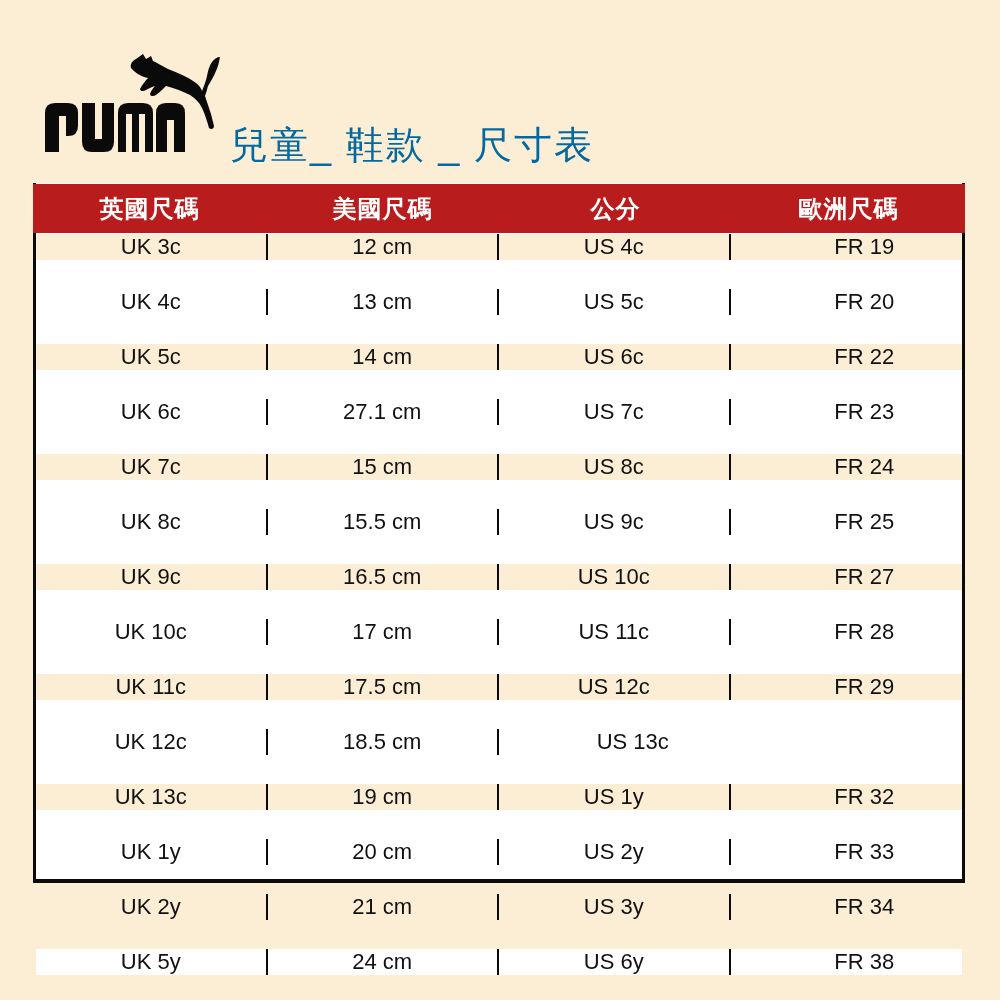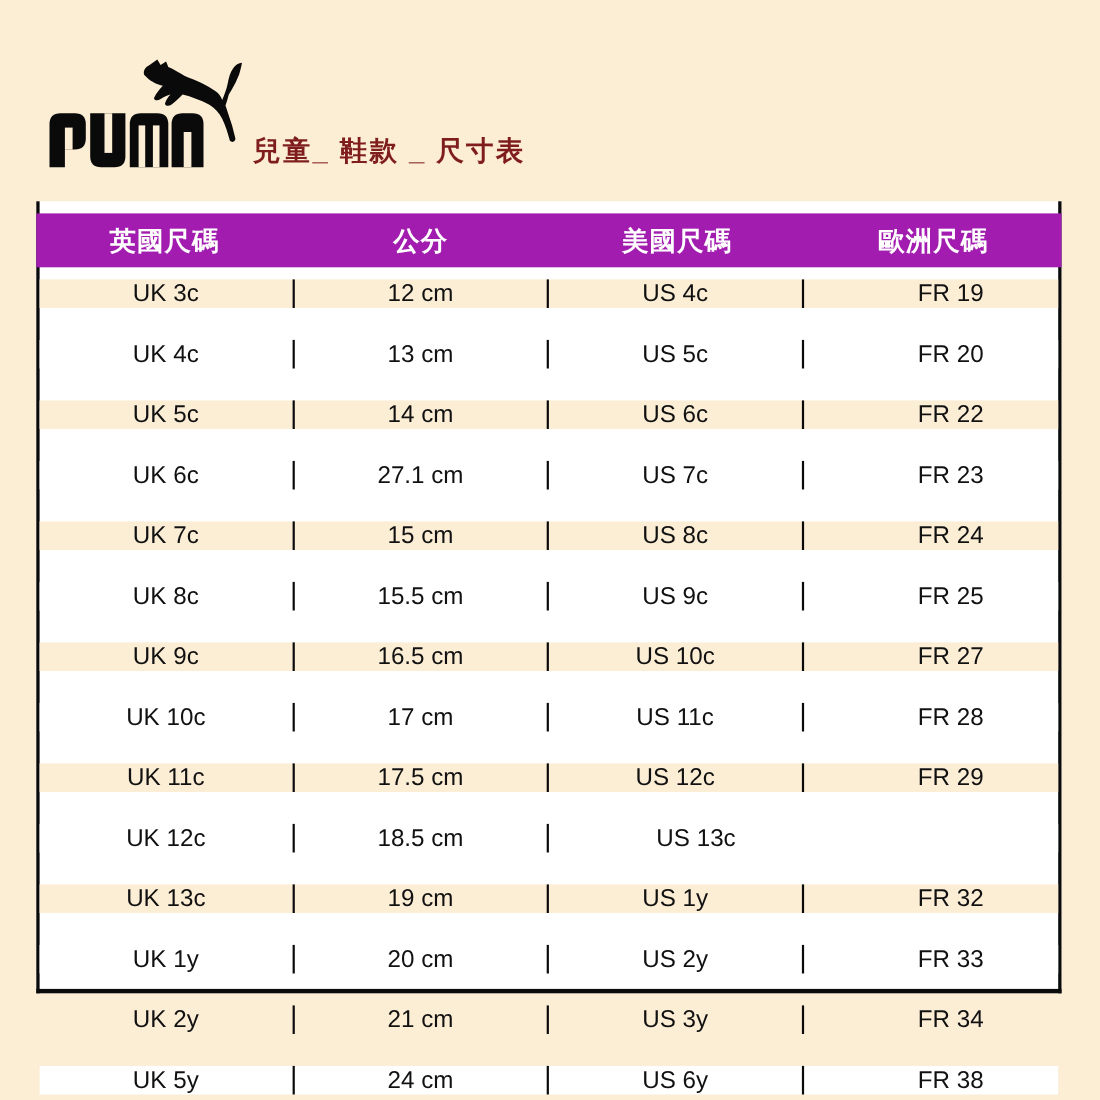--- a/index.html
+++ b/index.html
@@ -11,43 +11,43 @@
     overflow: hidden;
   }
   .canvas { position: absolute; inset: 0; background: #fcedd5; }
 
   
   .logo-svg { position: absolute; left: 40px; top: 50px; width: 188px; height: 105px; }
   .page-title {
     position: absolute;
     left: 230px;
     top: 120px;
-    font-size: 25px;
-    font-weight: bold;
-    color: #7f1d1d;
+    font-size: 38px;
+    font-weight: normal;
+    color: #0369a1;
     letter-spacing: 2px;
     white-space: nowrap;
   }
 
   
   .size-table {
     position: absolute;
     left: 33px;
     top: 183px;
     width: 932px;
     border-left: 3px solid #0a0a0a;
     border-right: 3px solid #0a0a0a;
     border-bottom: 4px solid #0a0a0a;
     background: #ffffff;
   }
   .thead {
     display: flex;
     height: 49px;
-    background: #a21caf;
-    margin: 11px -3px;           
+    background: #b91c1c;
+    margin: 1px -3px;           
     width: calc(100% + 6px);
   }
   .th {
     width: 25%;
     display: flex;
     align-items: center;
     justify-content: center;
     color: #ffffff;
     font-size: 24px;
     font-weight: bold;
@@ -117,22 +117,22 @@
          C103,42 100,41 100,39
          C102,35 105,31 108,28
          C103,27 97,24 94,21 Z"></path>
   </svg>
 
   <div class="page-title">兒童_ 鞋款 _ 尺寸表</div>
 
   <div class="size-table">
     <div class="thead">
       <div class="th">英國尺碼</div>
+      <div class="th">美國尺碼</div>
       <div class="th">公分</div>
-      <div class="th">美國尺碼</div>
       <div class="th">歐洲尺碼</div>
     </div>
     <div class="tbody">
         <div class="tr">
           <div class="td">UK 3c</div>
           <div class="td">12 cm</div>
           <div class="td">US 4c</div>
           <div class="td">FR 19</div>
         </div>
         <div class="tr">

